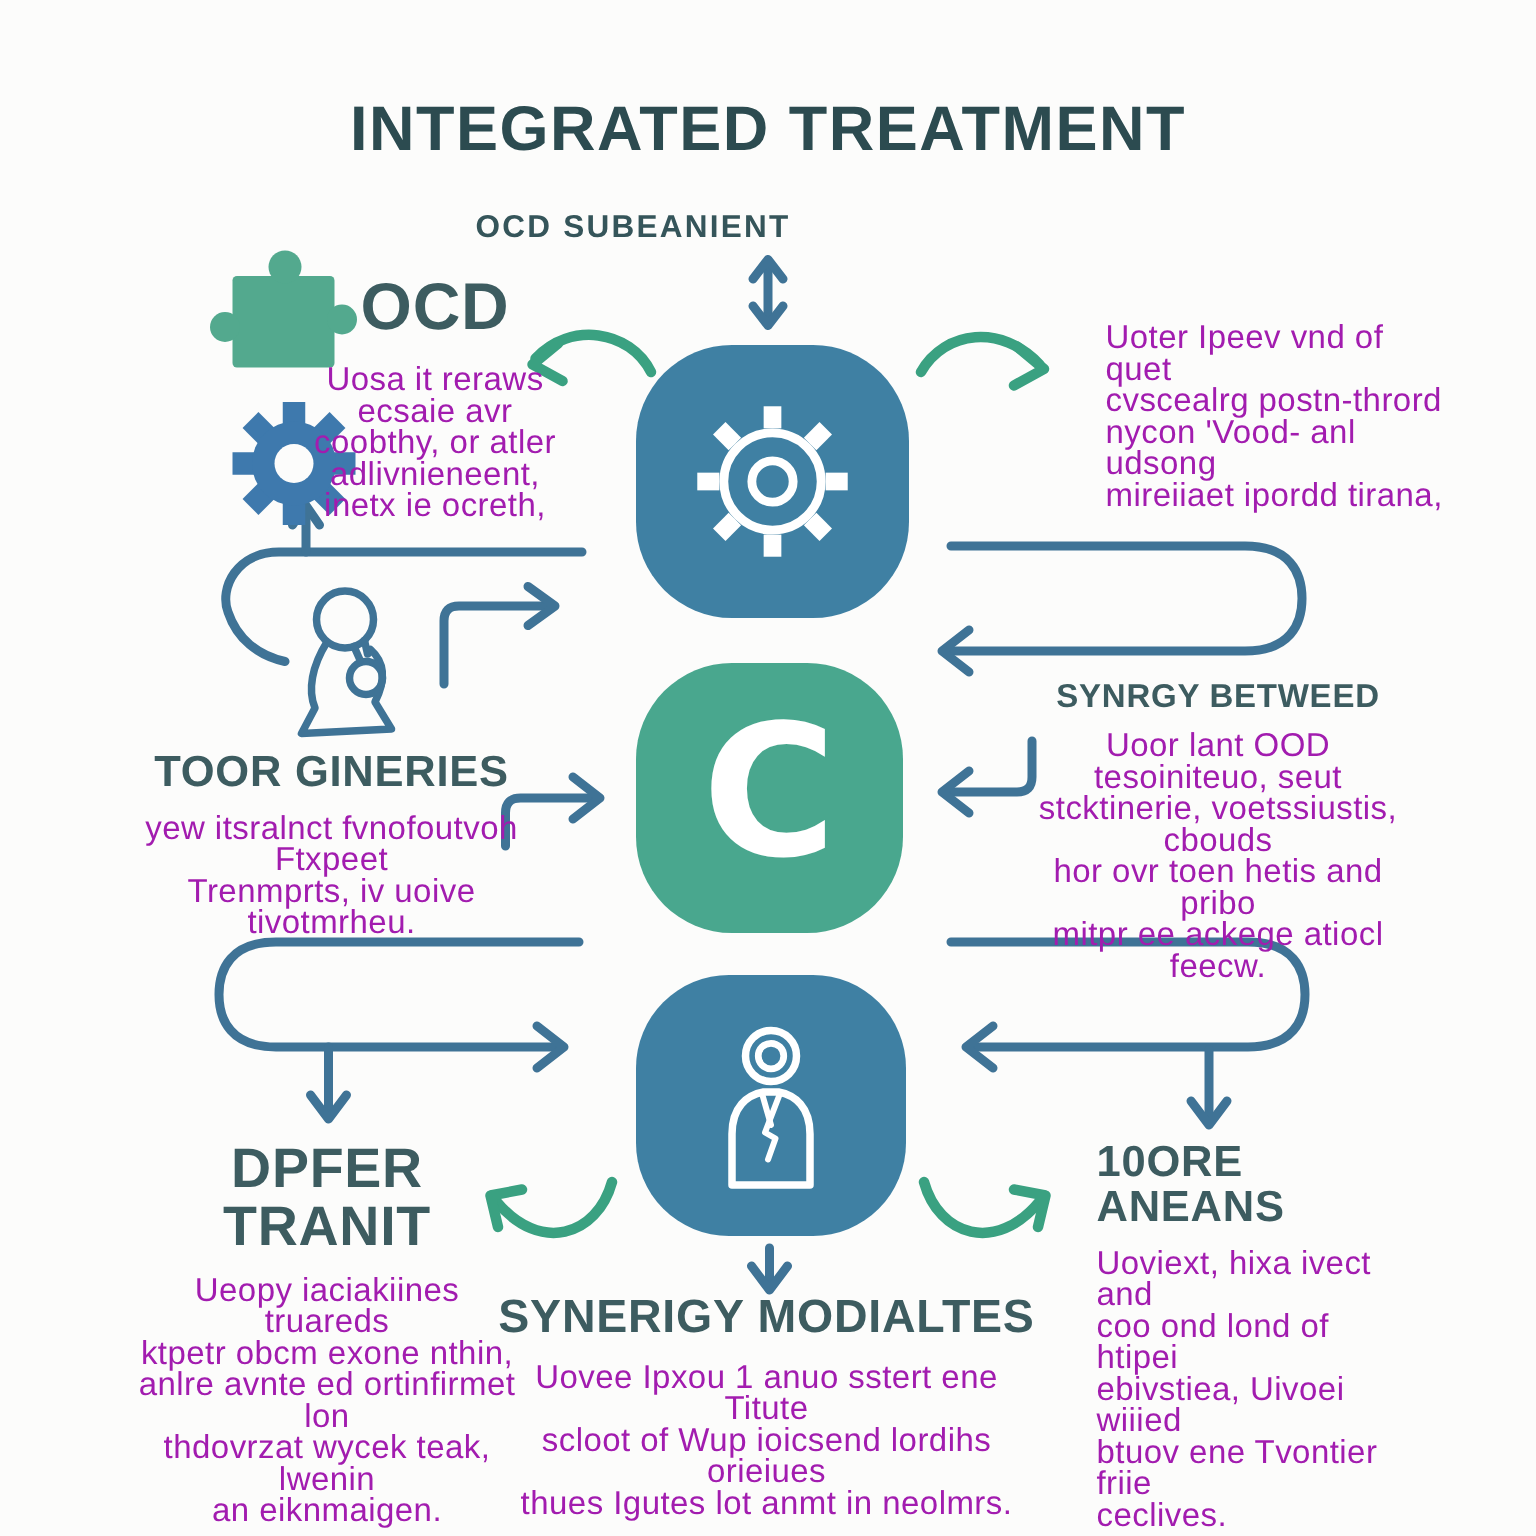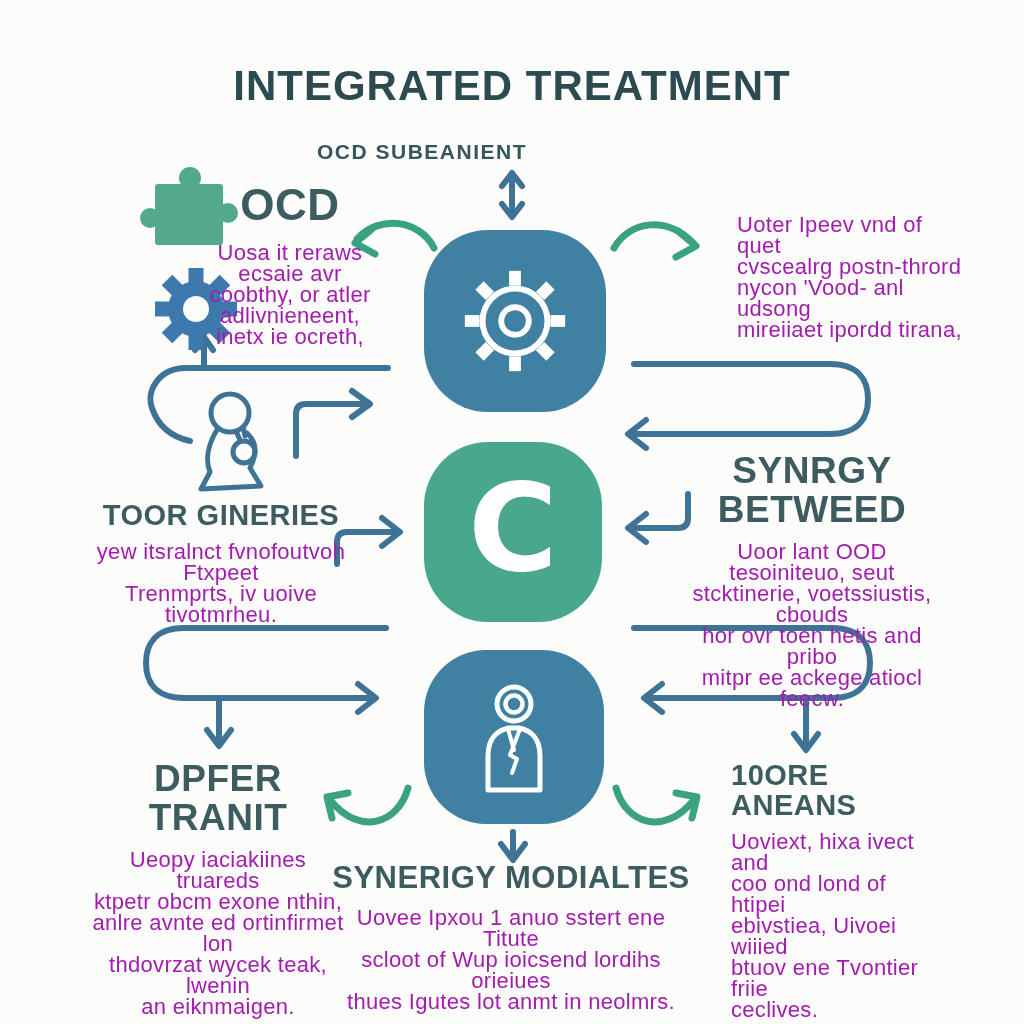--- a/index.html
+++ b/index.html
@@ -213,21 +213,21 @@
 
   <div class="txt center-text" style="left:76px;top:500px;width:290px;">
     <div class="heading" style="font-size:29px;">TOOR GINERIES</div>
     <div class="body-lines" style="margin-top:11px;">
       <div>yew itsralnct fvnofoutvoh Ftxpeet</div>
       <div>Trenmprts, iv uoive tivotmrheu.</div>
     </div>
   </div>
 
   <div class="txt center-text" style="left:687px;top:452px;width:250px;">
-    <div class="heading" style="font-size:37px;">SYNRGY BETWEED</div>
+    <div class="heading" style="font-size:22px;">SYNRGY BETWEED</div>
     <div class="body-lines" style="margin-top:11px;">
       <div>Uoor lant OOD tesoiniteuo, seut</div>
       <div>stcktinerie, voetssiustis, cbouds</div>
       <div>hor ovr toen hetis and pribo</div>
       <div>mitpr ee ackege atiocl feecw.</div>
     </div>
   </div>
 
   <div class="txt center-text" style="left:88px;top:760px;width:260px;">
     <div class="heading" style="font-size:37px;">DPFER TRANIT</div>

